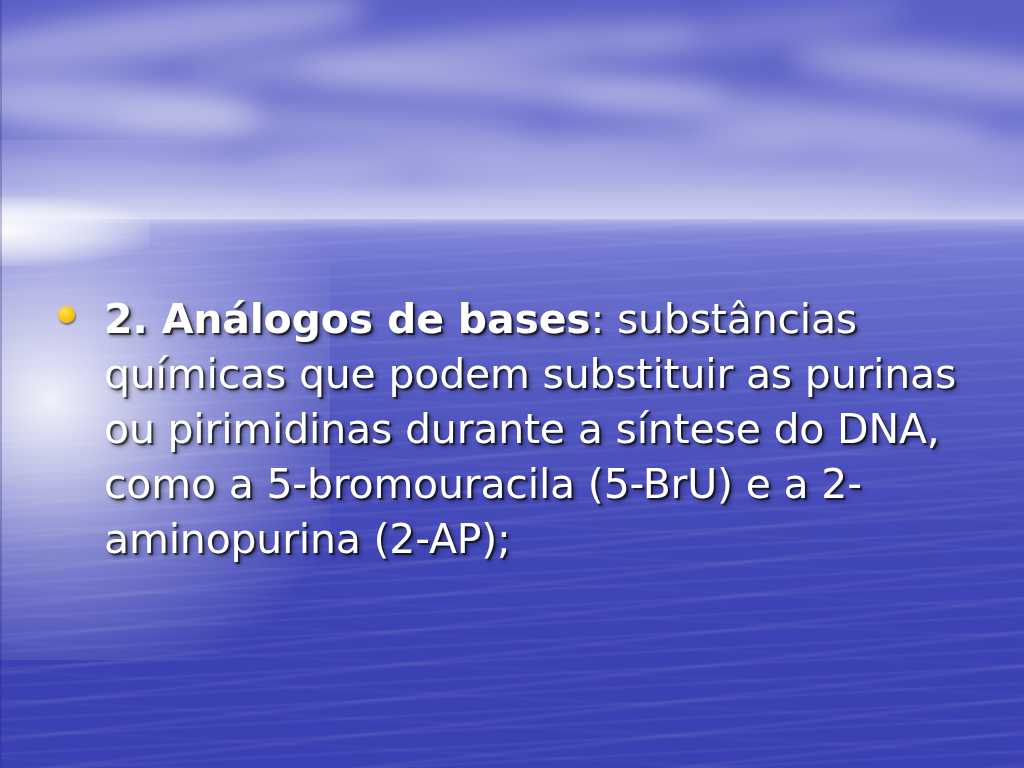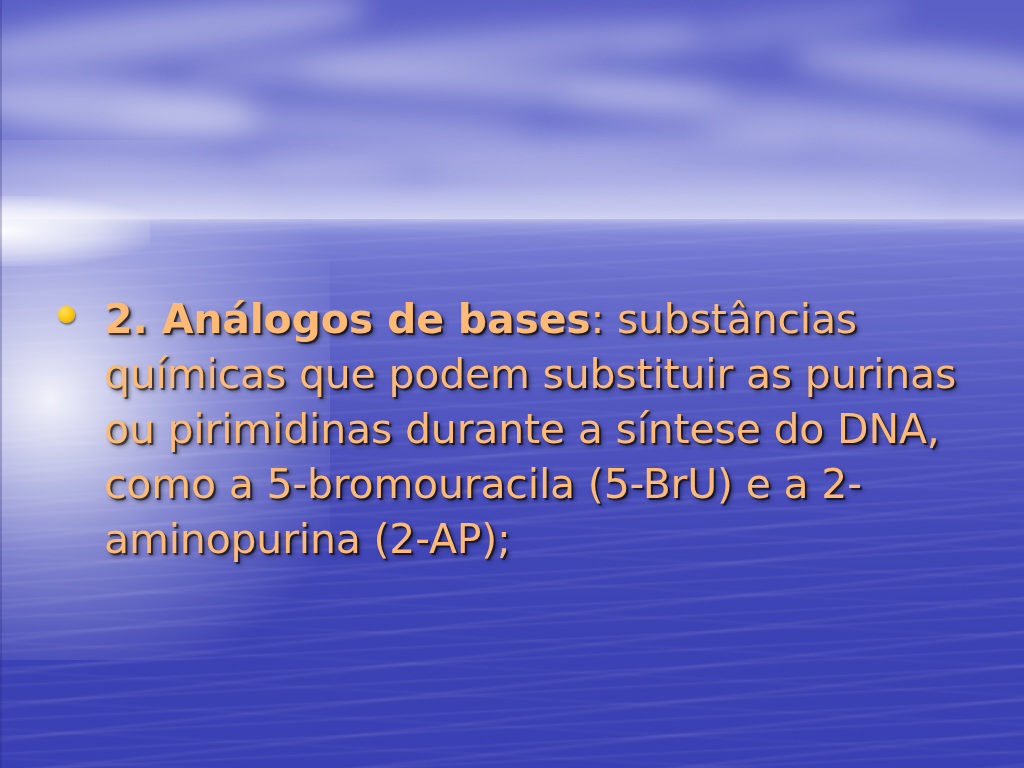--- a/index.html
+++ b/index.html
@@ -169,21 +169,21 @@
     width: 17px;
     height: 17px;
     margin-top: 14px;
     margin-right: 29px;
     border-radius: 50%;
     background: radial-gradient(circle at 36% 32%, #ffe063 0%, #fcc70f 48%, #e0a800 100%);
     box-shadow: 1px 2px 2px rgba(0,0,0,0.45);
   }
   .bullet-text {
     flex: 1 1 auto;
-    color: #fdba74;
+    color: #ffffff;
     font-size: 41px;
     line-height: 55px;
     letter-spacing: -0.2px;
     text-shadow:
       2px 2px 1px rgba(0,0,0,0.62),
       3px 3px 4px rgba(0,0,0,0.42);
     max-width: 860px;
   }
   .bullet-text .lead {
     font-weight: bold;

